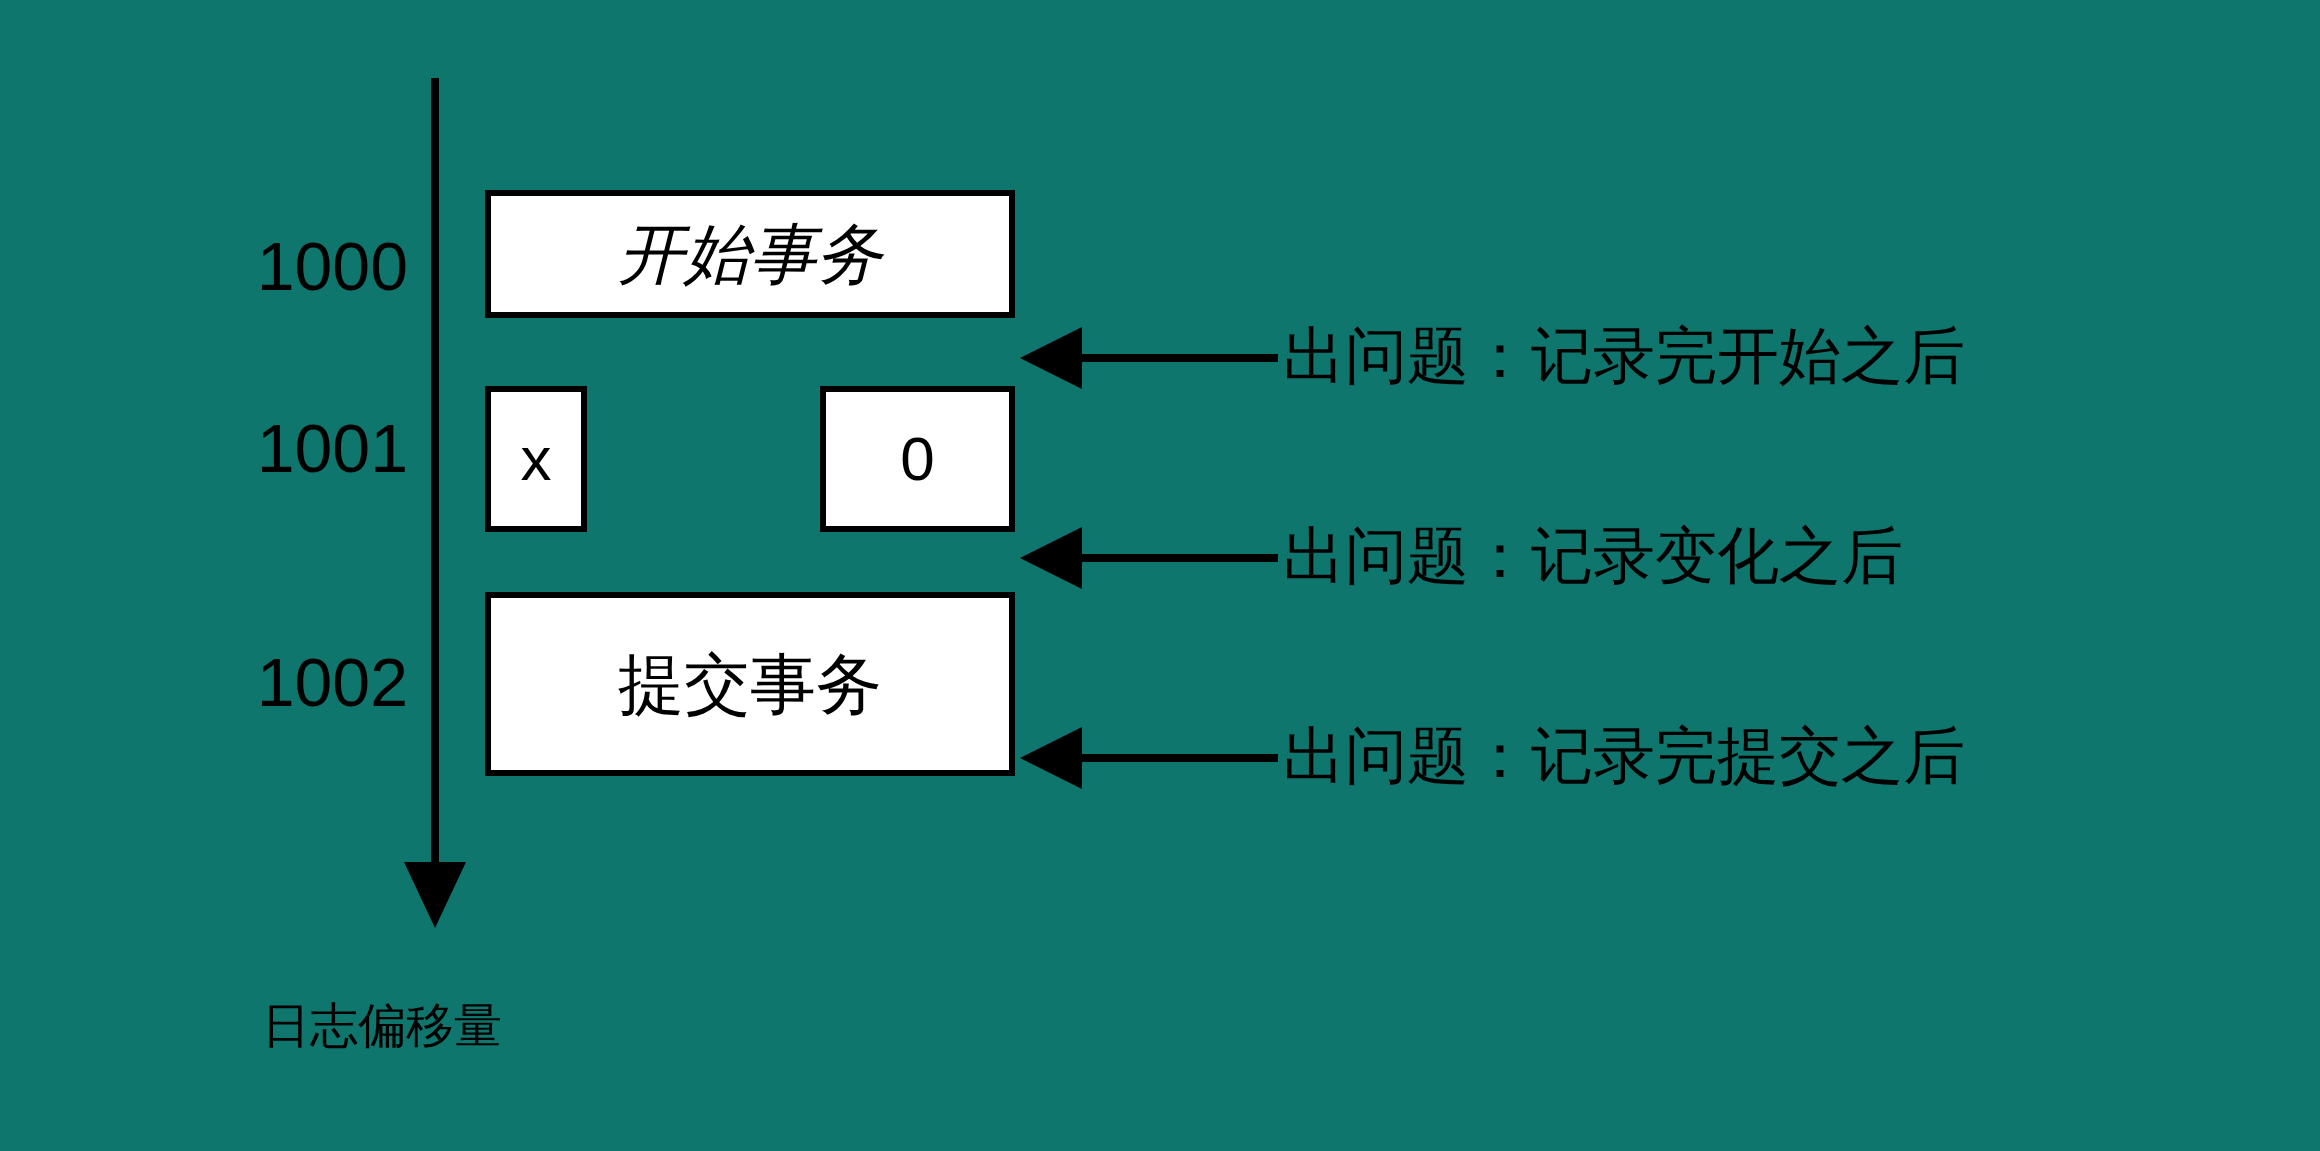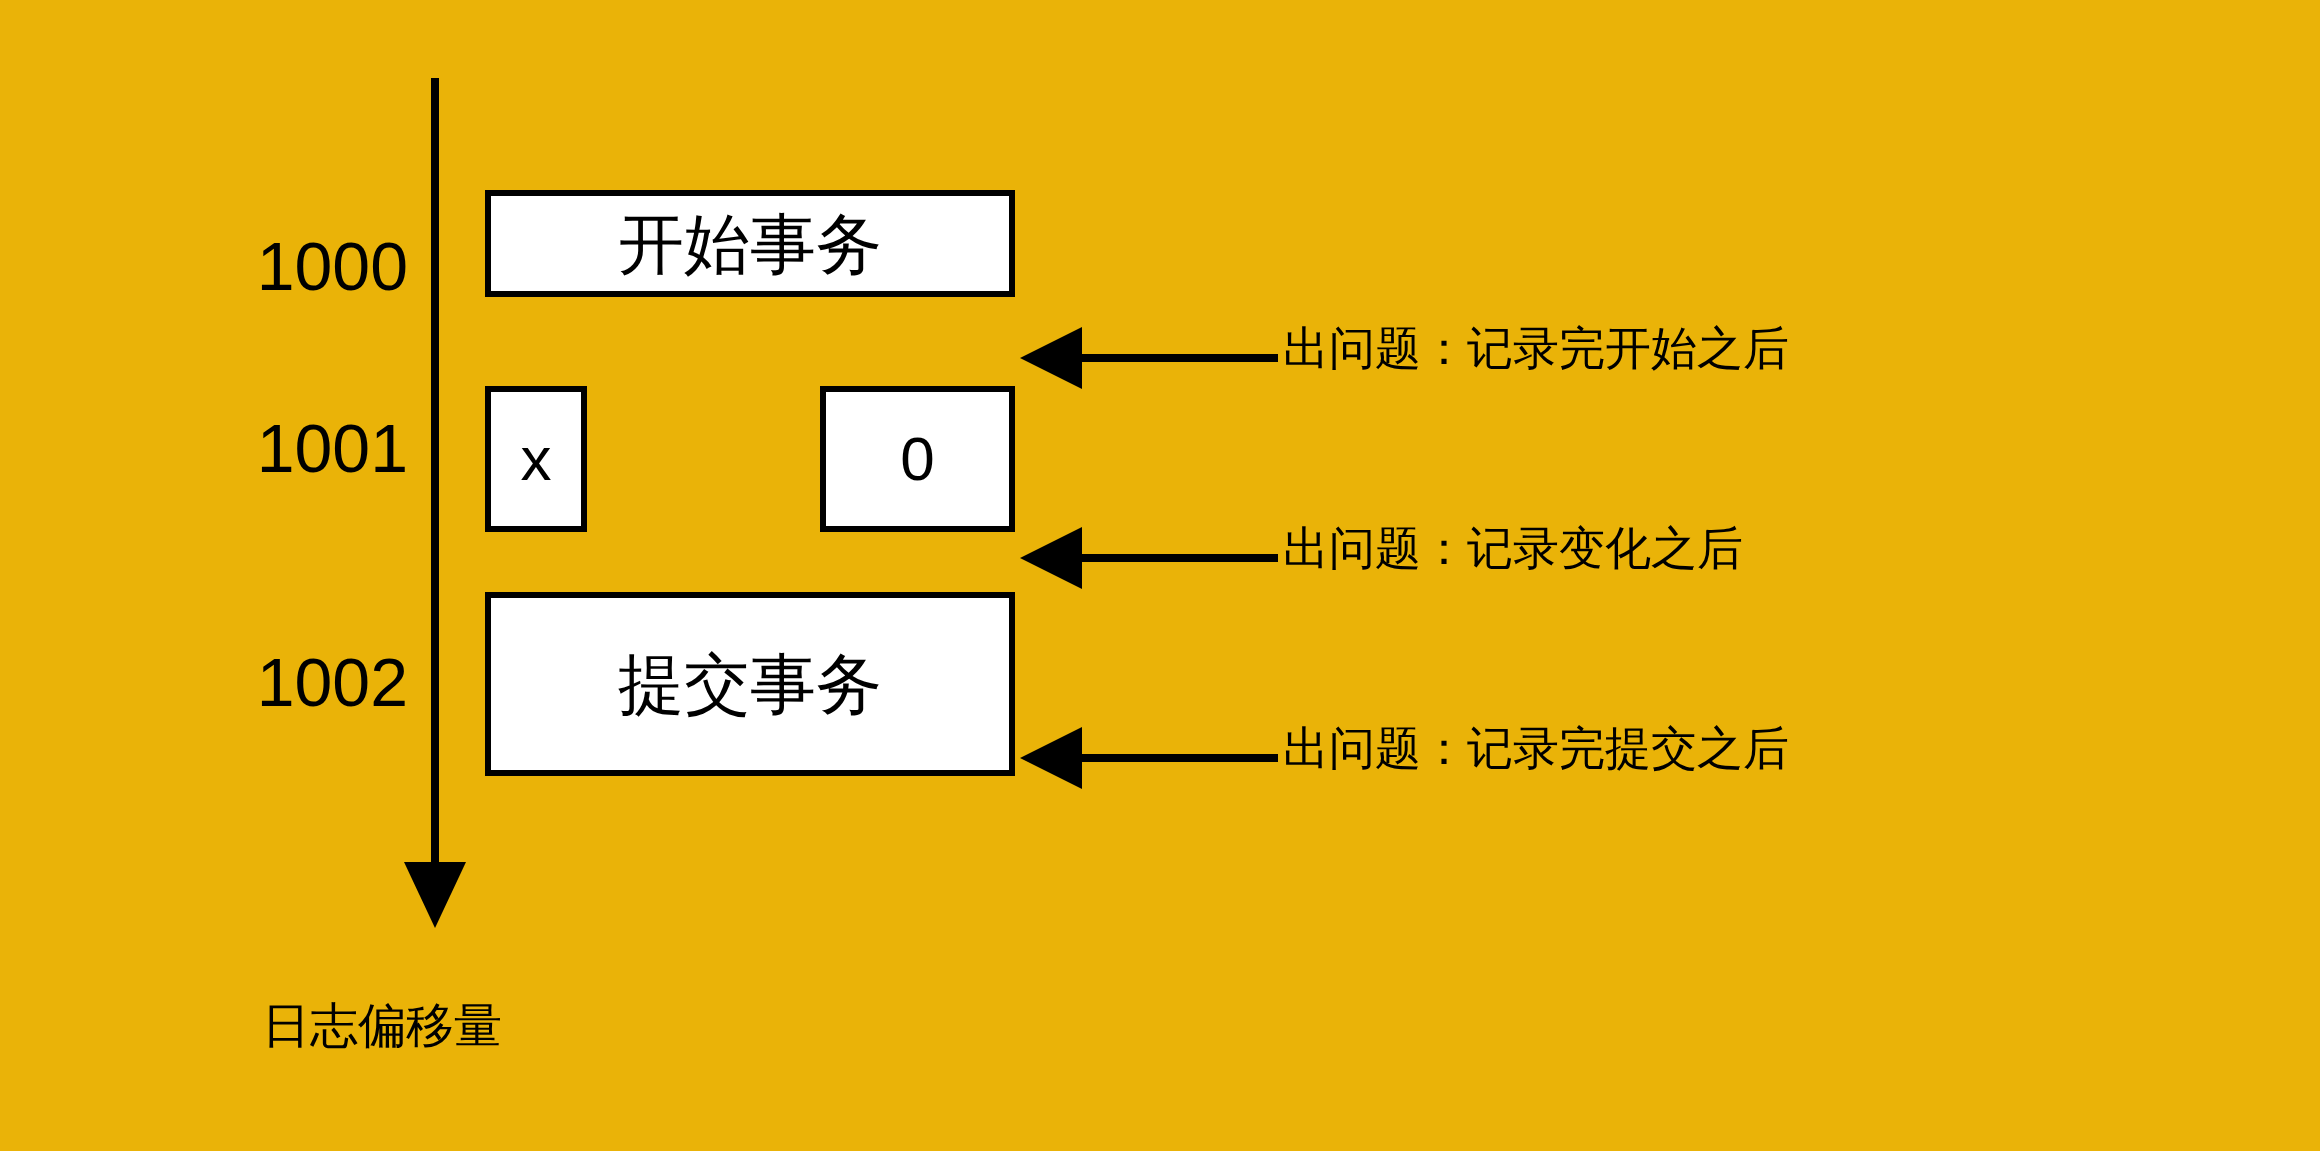--- a/index.html
+++ b/index.html
@@ -8,21 +8,21 @@
     background: #ffffff;
   }
   body {
     font-family: "Liberation Sans", "DejaVu Sans", sans-serif;
     color: #000000;
   }
   #canvas {
     position: relative;
     width: 2320px;
     height: 1151px;
-    background: #eab308;
+    background: #0f766e;
     overflow: hidden;
   }
 
   
   .axis-line {
     position: absolute;
     left: 431px;
     top: 78px;
     width: 8px;
     height: 790px;
@@ -66,21 +66,22 @@
     display: flex;
     align-items: center;
     justify-content: center;
     font-size: 66px;
     line-height: 1;
     color: #000000;
     white-space: nowrap;
   }
   .record-begin {
     top: 190px;
-    height: 107px;
+    height: 128px;
+    font-style: italic;
   }
   .record-commit {
     top: 592px;
     height: 184px;
   }
 
   
   .change-row {
     position: absolute;
     left: 485px;
@@ -131,21 +132,21 @@
     border-right: 62px solid #000000;
   }
   .arrow-1 { left: 1020px; top: 358px; }
   .arrow-2 { left: 1020px; top: 558px; }
   .arrow-3 { left: 1020px; top: 758px; }
 
   
   .annot-text {
     position: absolute;
     left: 1283px;
-    font-size: 46px;
+    font-size: 62px;
     line-height: 1;
     color: #000000;
     white-space: nowrap;
   }
   .annot-text-1 { top: 325px; }
   .annot-text-2 { top: 525px; }
   .annot-text-3 { top: 725px; }
 
   
   .axis-caption {

